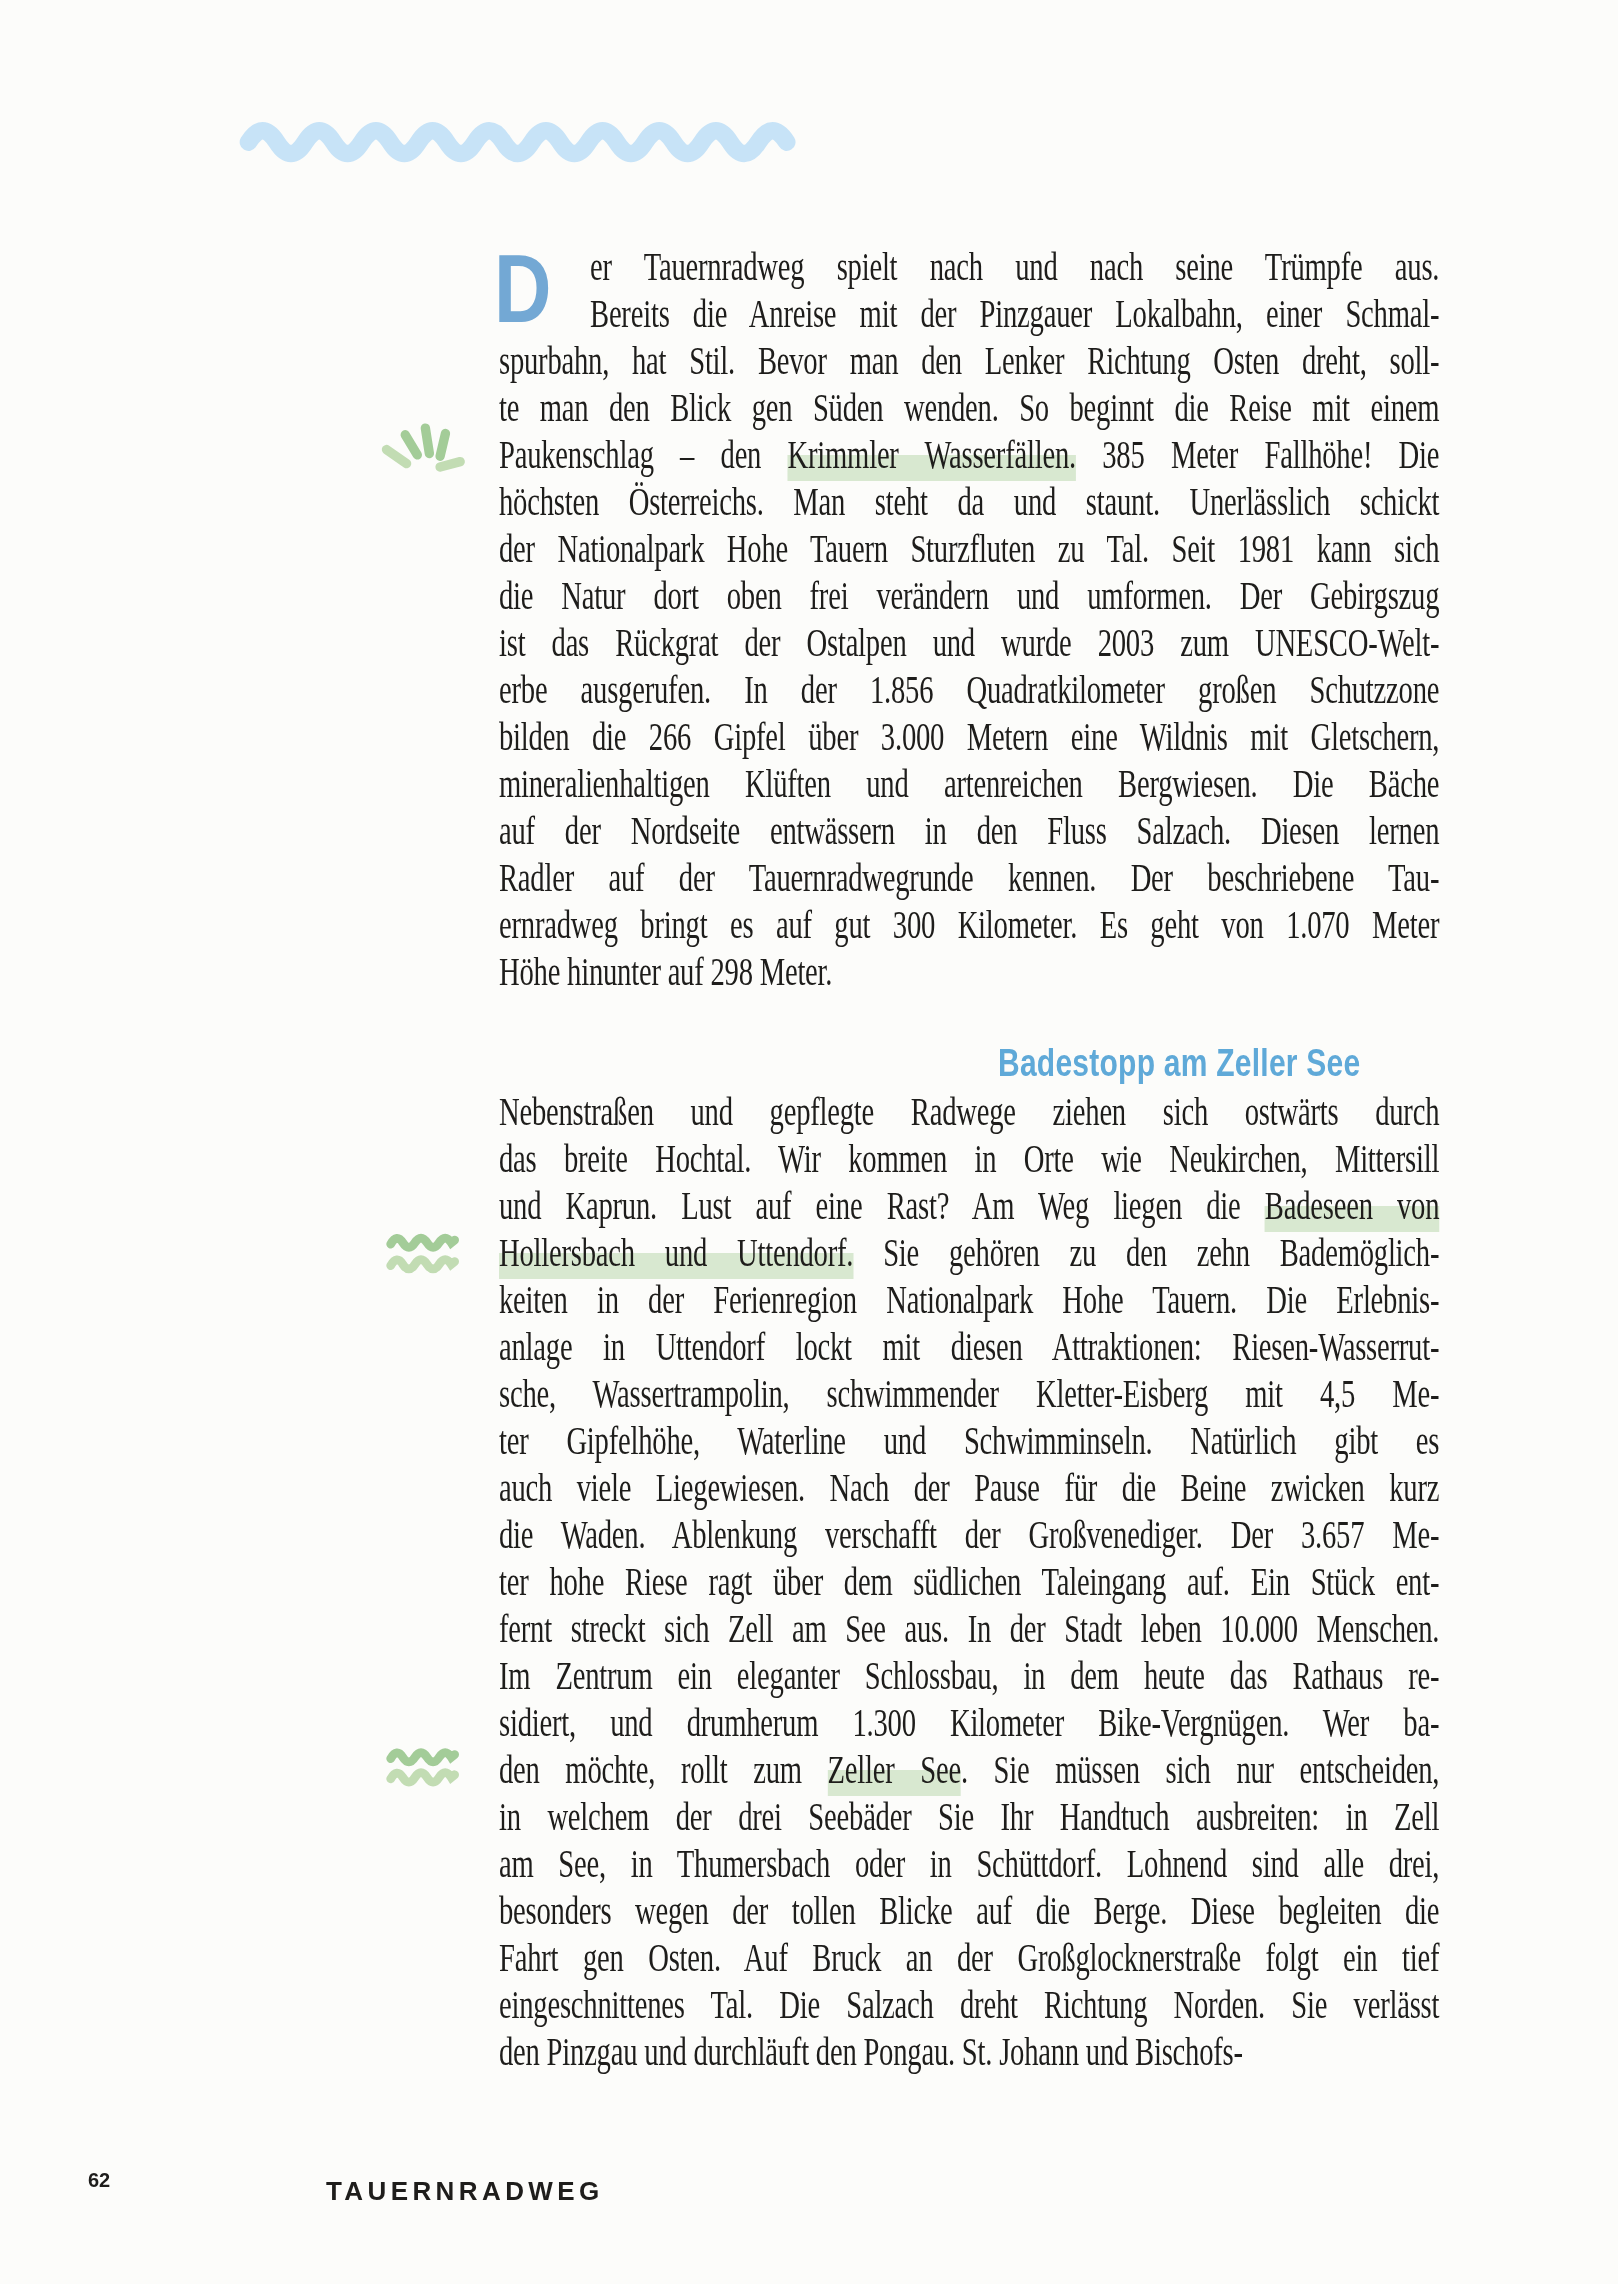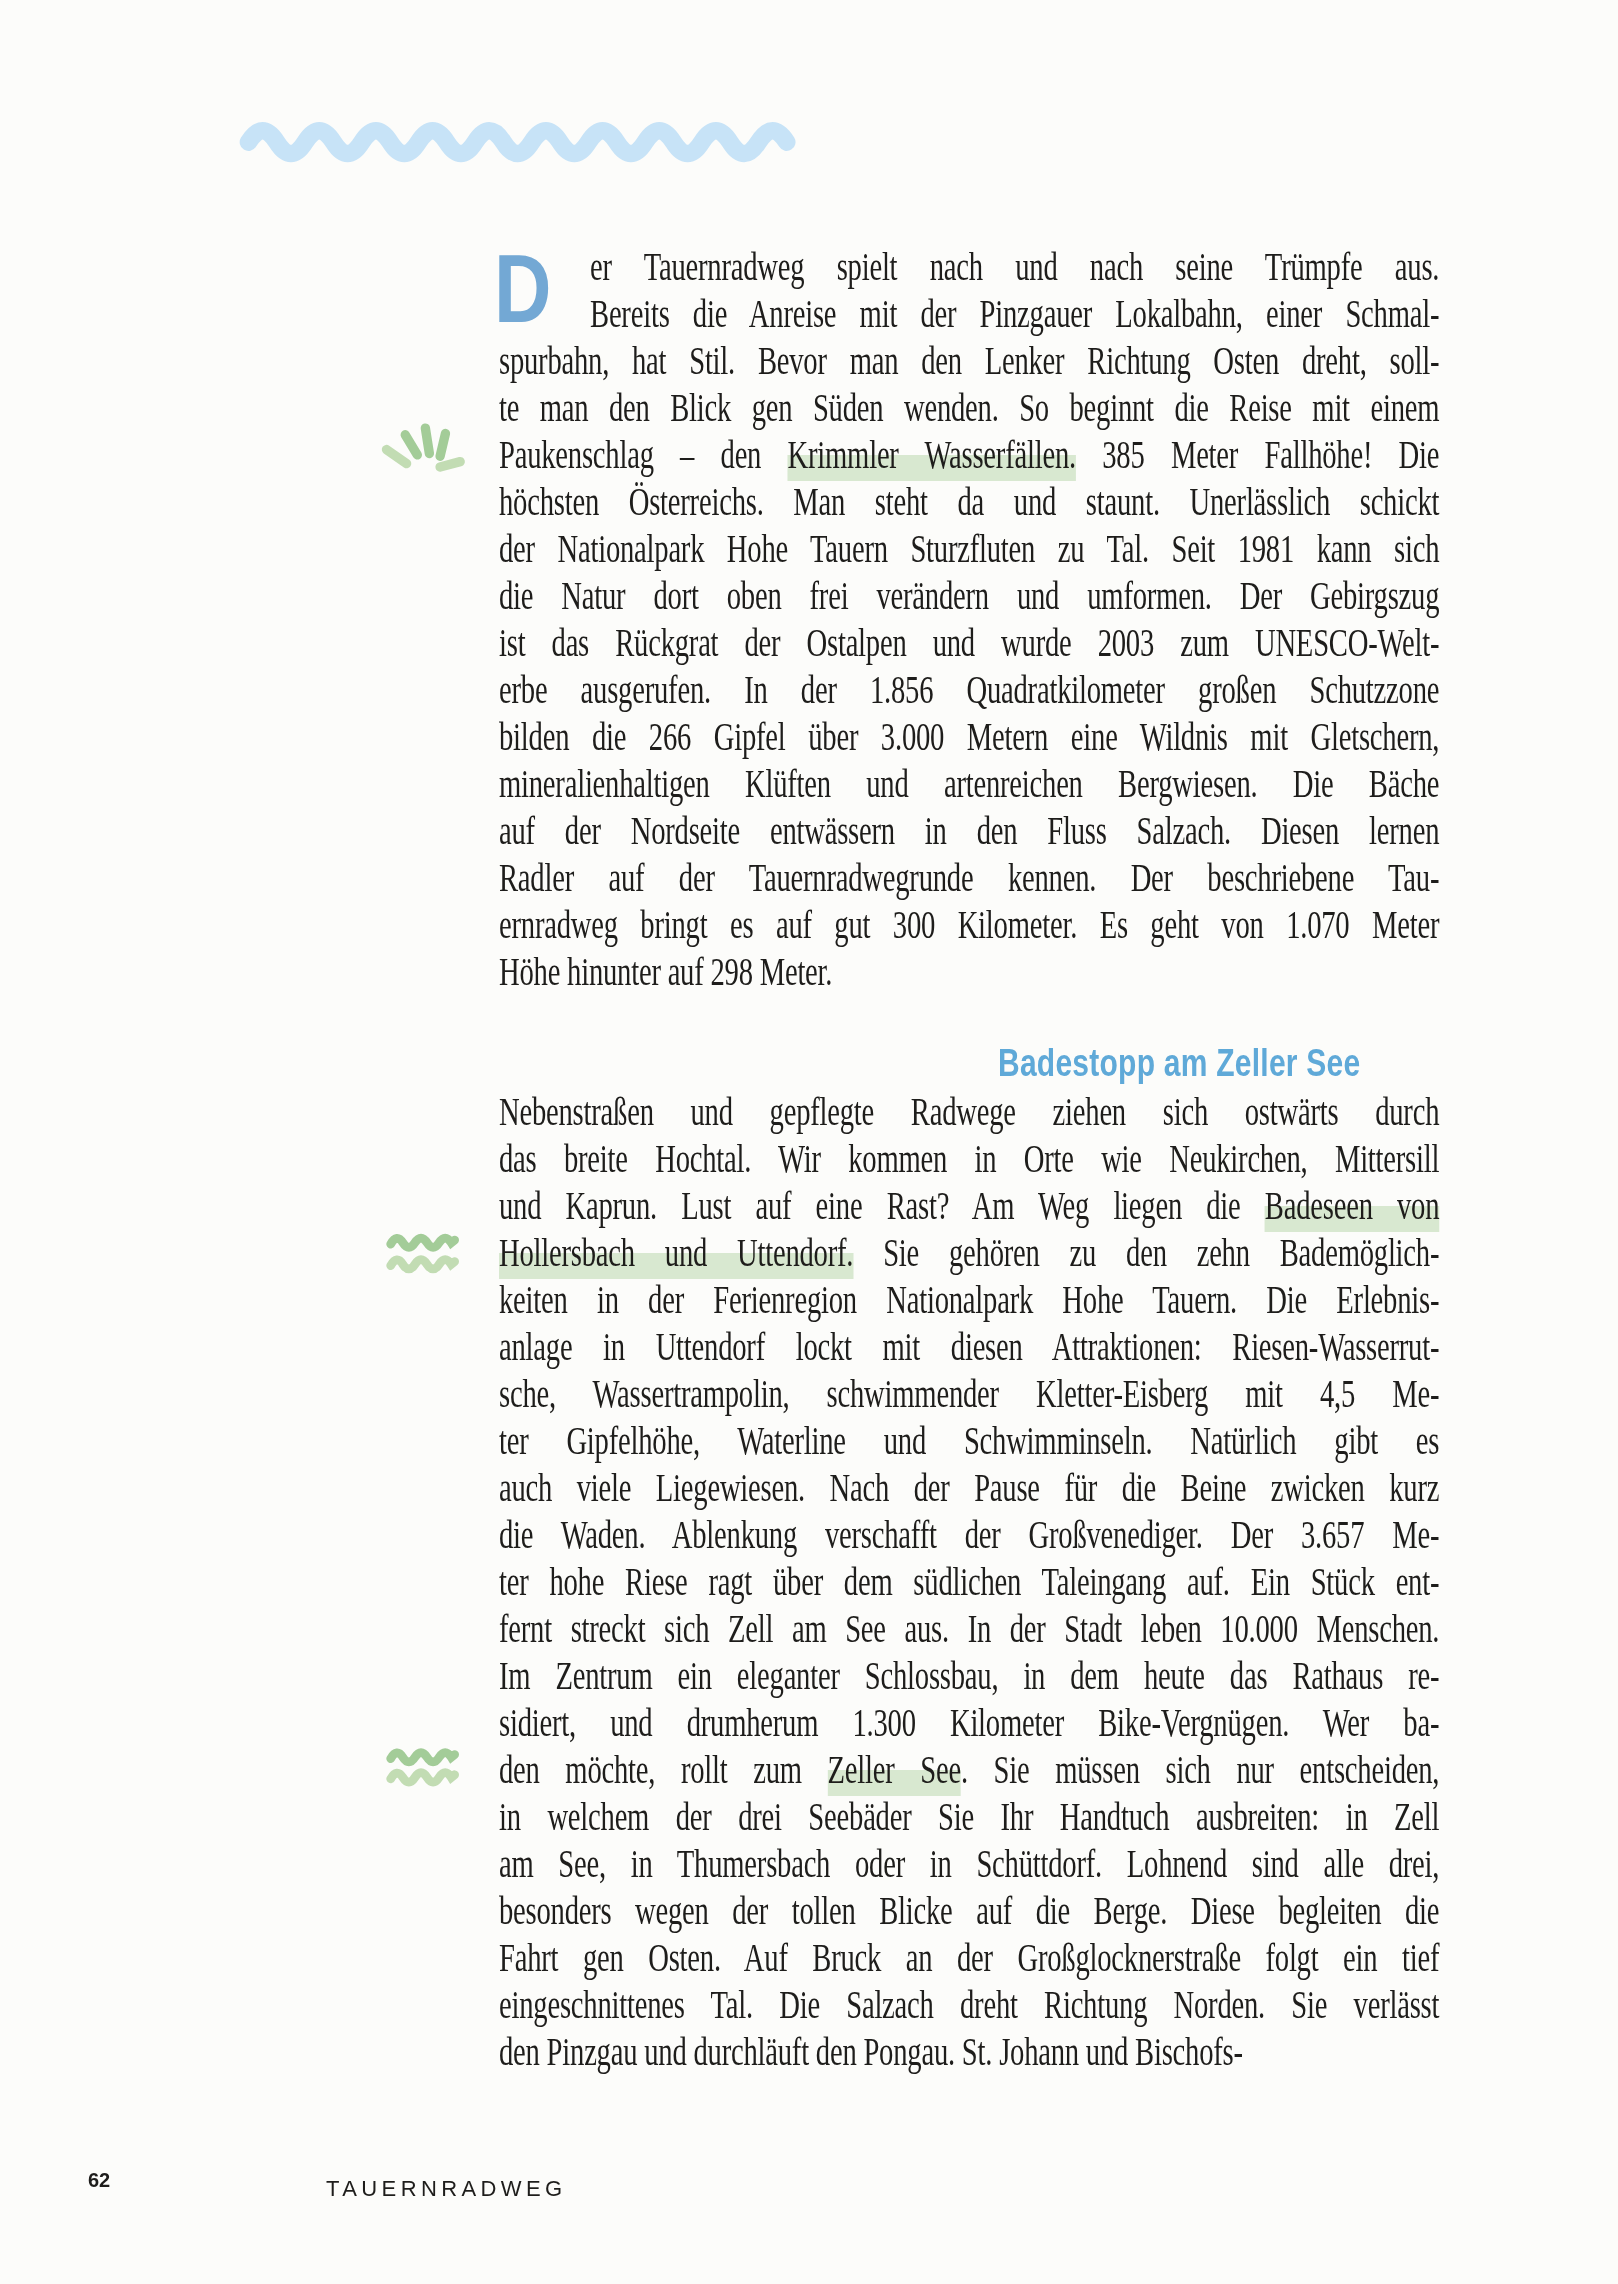--- a/index.html
+++ b/index.html
@@ -99,22 +99,22 @@
     font-family: "Liberation Sans", "DejaVu Sans", sans-serif;
     font-weight: bold;
     font-size: 20px;
     line-height: 1;
     color: var(--ink);
   }
   .footer-title {
     position: absolute;
     left: 326px; top: 2178px;
     font-family: "Liberation Sans", "DejaVu Sans", sans-serif;
-    font-weight: normal;
-    font-size: 22px;
+    font-weight: bold;
+    font-size: 26px;
     line-height: 1;
     letter-spacing: 4.4px;
     color: var(--ink);
     text-align: center;
   }
 </style>
 </head>
 <body>
 
 <div class="page">

